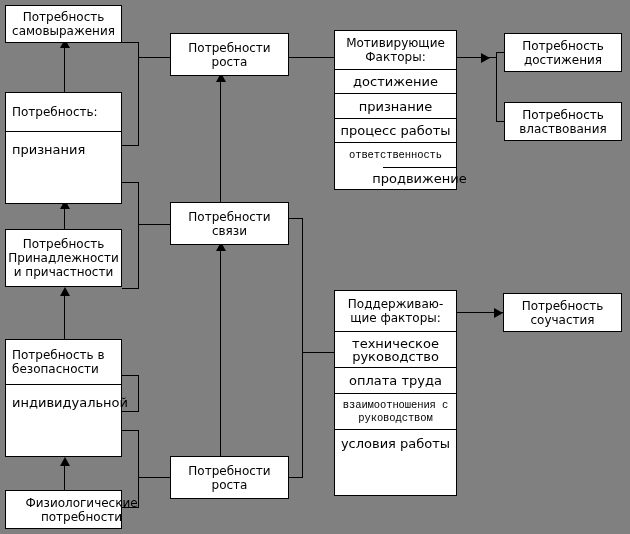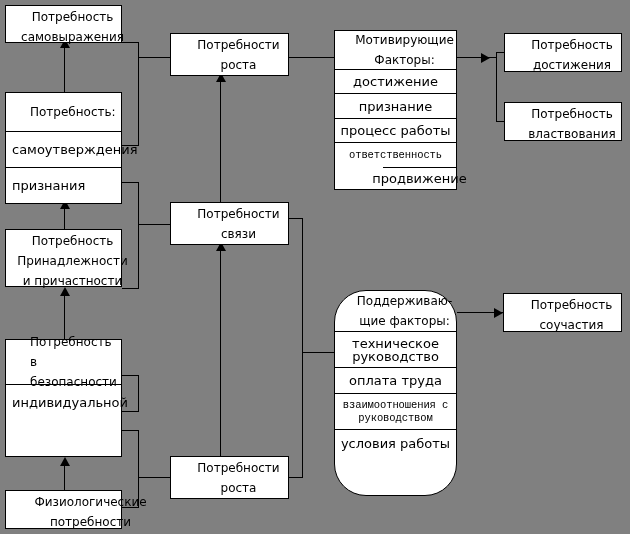--- a/index.html
+++ b/index.html
@@ -32,21 +32,21 @@
     justify-content:center;
     text-align:center;
     color:#000000;
     font-size:13px;
     line-height:13px;
     padding:1px 3px;
     white-space:pre-line;
   }
   .cell + .cell{ border-top:1px solid #000000; }
   .cell.left{ justify-content:flex-start; text-align:left; padding-left:6px; }
-  .cell.big{ font-size:12px; line-height:20px;margin-left:18px; }
+  .cell.big{ font-size:12px; line-height:14px; }
   .cell.tight{ font-size:10.5px; letter-spacing:-0.1px;font-family:Liberation Mono, monospace; }
 
   
   .ln{ position:absolute; background:#000000; z-index:1; }
   .h{ height:1px; }
   .v{ width:1px; }
 
   
   .arrow{ position:absolute; width:0; height:0; z-index:2; }
   .arrow-up{
@@ -118,21 +118,20 @@
   <div class="ln h" style="left:457px;top:312px;width:46px;"></div>
   <div class="arrow arrow-right" style="left:494px;top:308px;"></div>
 
   <div class="box" style="left:5px;top:5px;width:117px;height:38px;">
     <div class="cell big" style="flex:1;">Потребность
 самовыражения</div>
   </div>
 
   <div class="box" style="left:5px;top:92px;width:117px;height:112px;">
     <div class="cell big left" style="height:38px;">Потребность:</div>
-    <div class="cell left" style="height:37px;">самоутверждения</div>
     <div class="cell left" style="height:36px;">признания</div>
   </div>
 
   <div class="box" style="left:5px;top:229px;width:117px;height:58px;">
     <div class="cell big" style="flex:1;">Потребность
 Принадлежности
 и причастности</div>
   </div>
 
   <div class="box" style="left:5px;top:339px;width:117px;height:118px;">
@@ -164,21 +163,21 @@
   <div class="box" style="left:334px;top:30px;width:123px;height:160px;">
     <div class="cell big" style="height:38px;">Мотивирующие
 Факторы:</div>
     <div class="cell" style="height:24px;">достижение</div>
     <div class="cell" style="height:25px;">признание</div>
     <div class="cell" style="height:24px;">процесс работы</div>
     <div class="cell tight" style="height:25px;">ответственность</div>
     <div class="cell" style="height:21px;margin-left:48px;">продвижение</div>
   </div>
 
-  <div class="box" style="left:334px;top:290px;width:123px;height:206px;border-radius:32px;">
+  <div class="box" style="left:334px;top:290px;width:123px;height:206px;">
     <div class="cell big" style="height:40px;">Поддерживаю-
 щие факторы:</div>
     <div class="cell" style="height:36px;">техническое
 руководство</div>
     <div class="cell" style="height:26px;">оплата труда</div>
     <div class="cell tight" style="height:36px;">взаимоотношения с
 руководством</div>
     <div class="cell" style="height:28px;">условия работы</div>
   </div>
 

